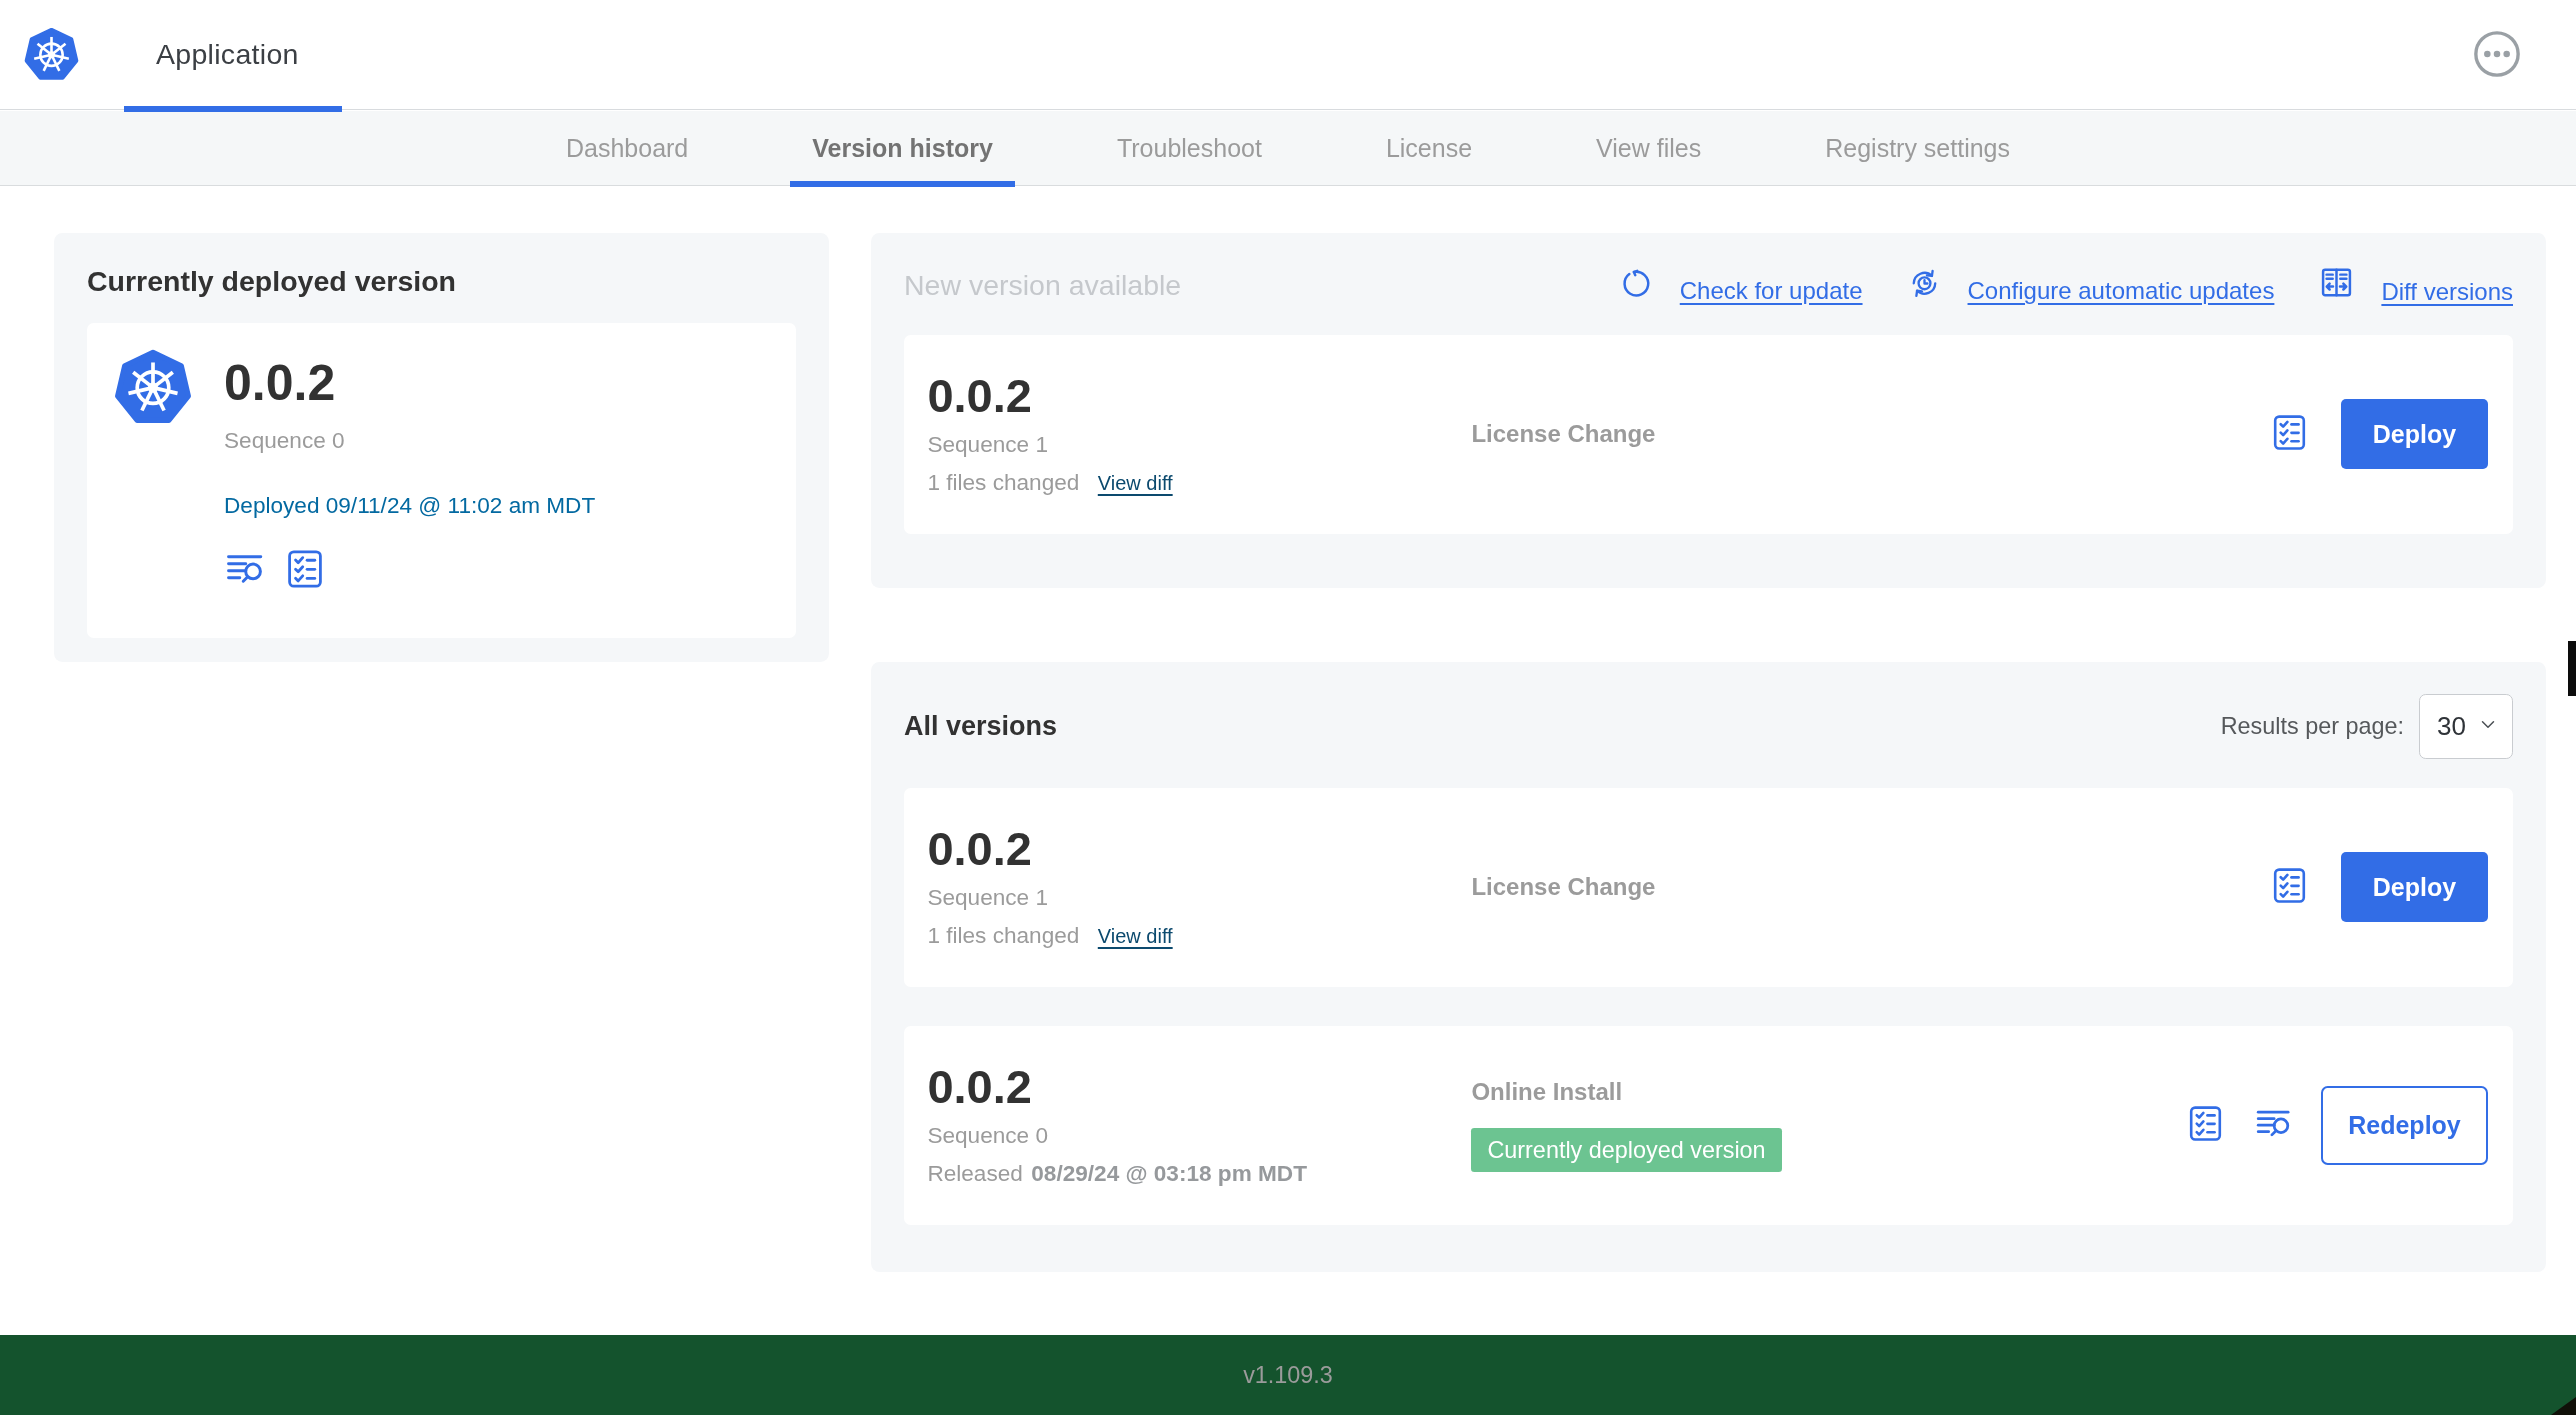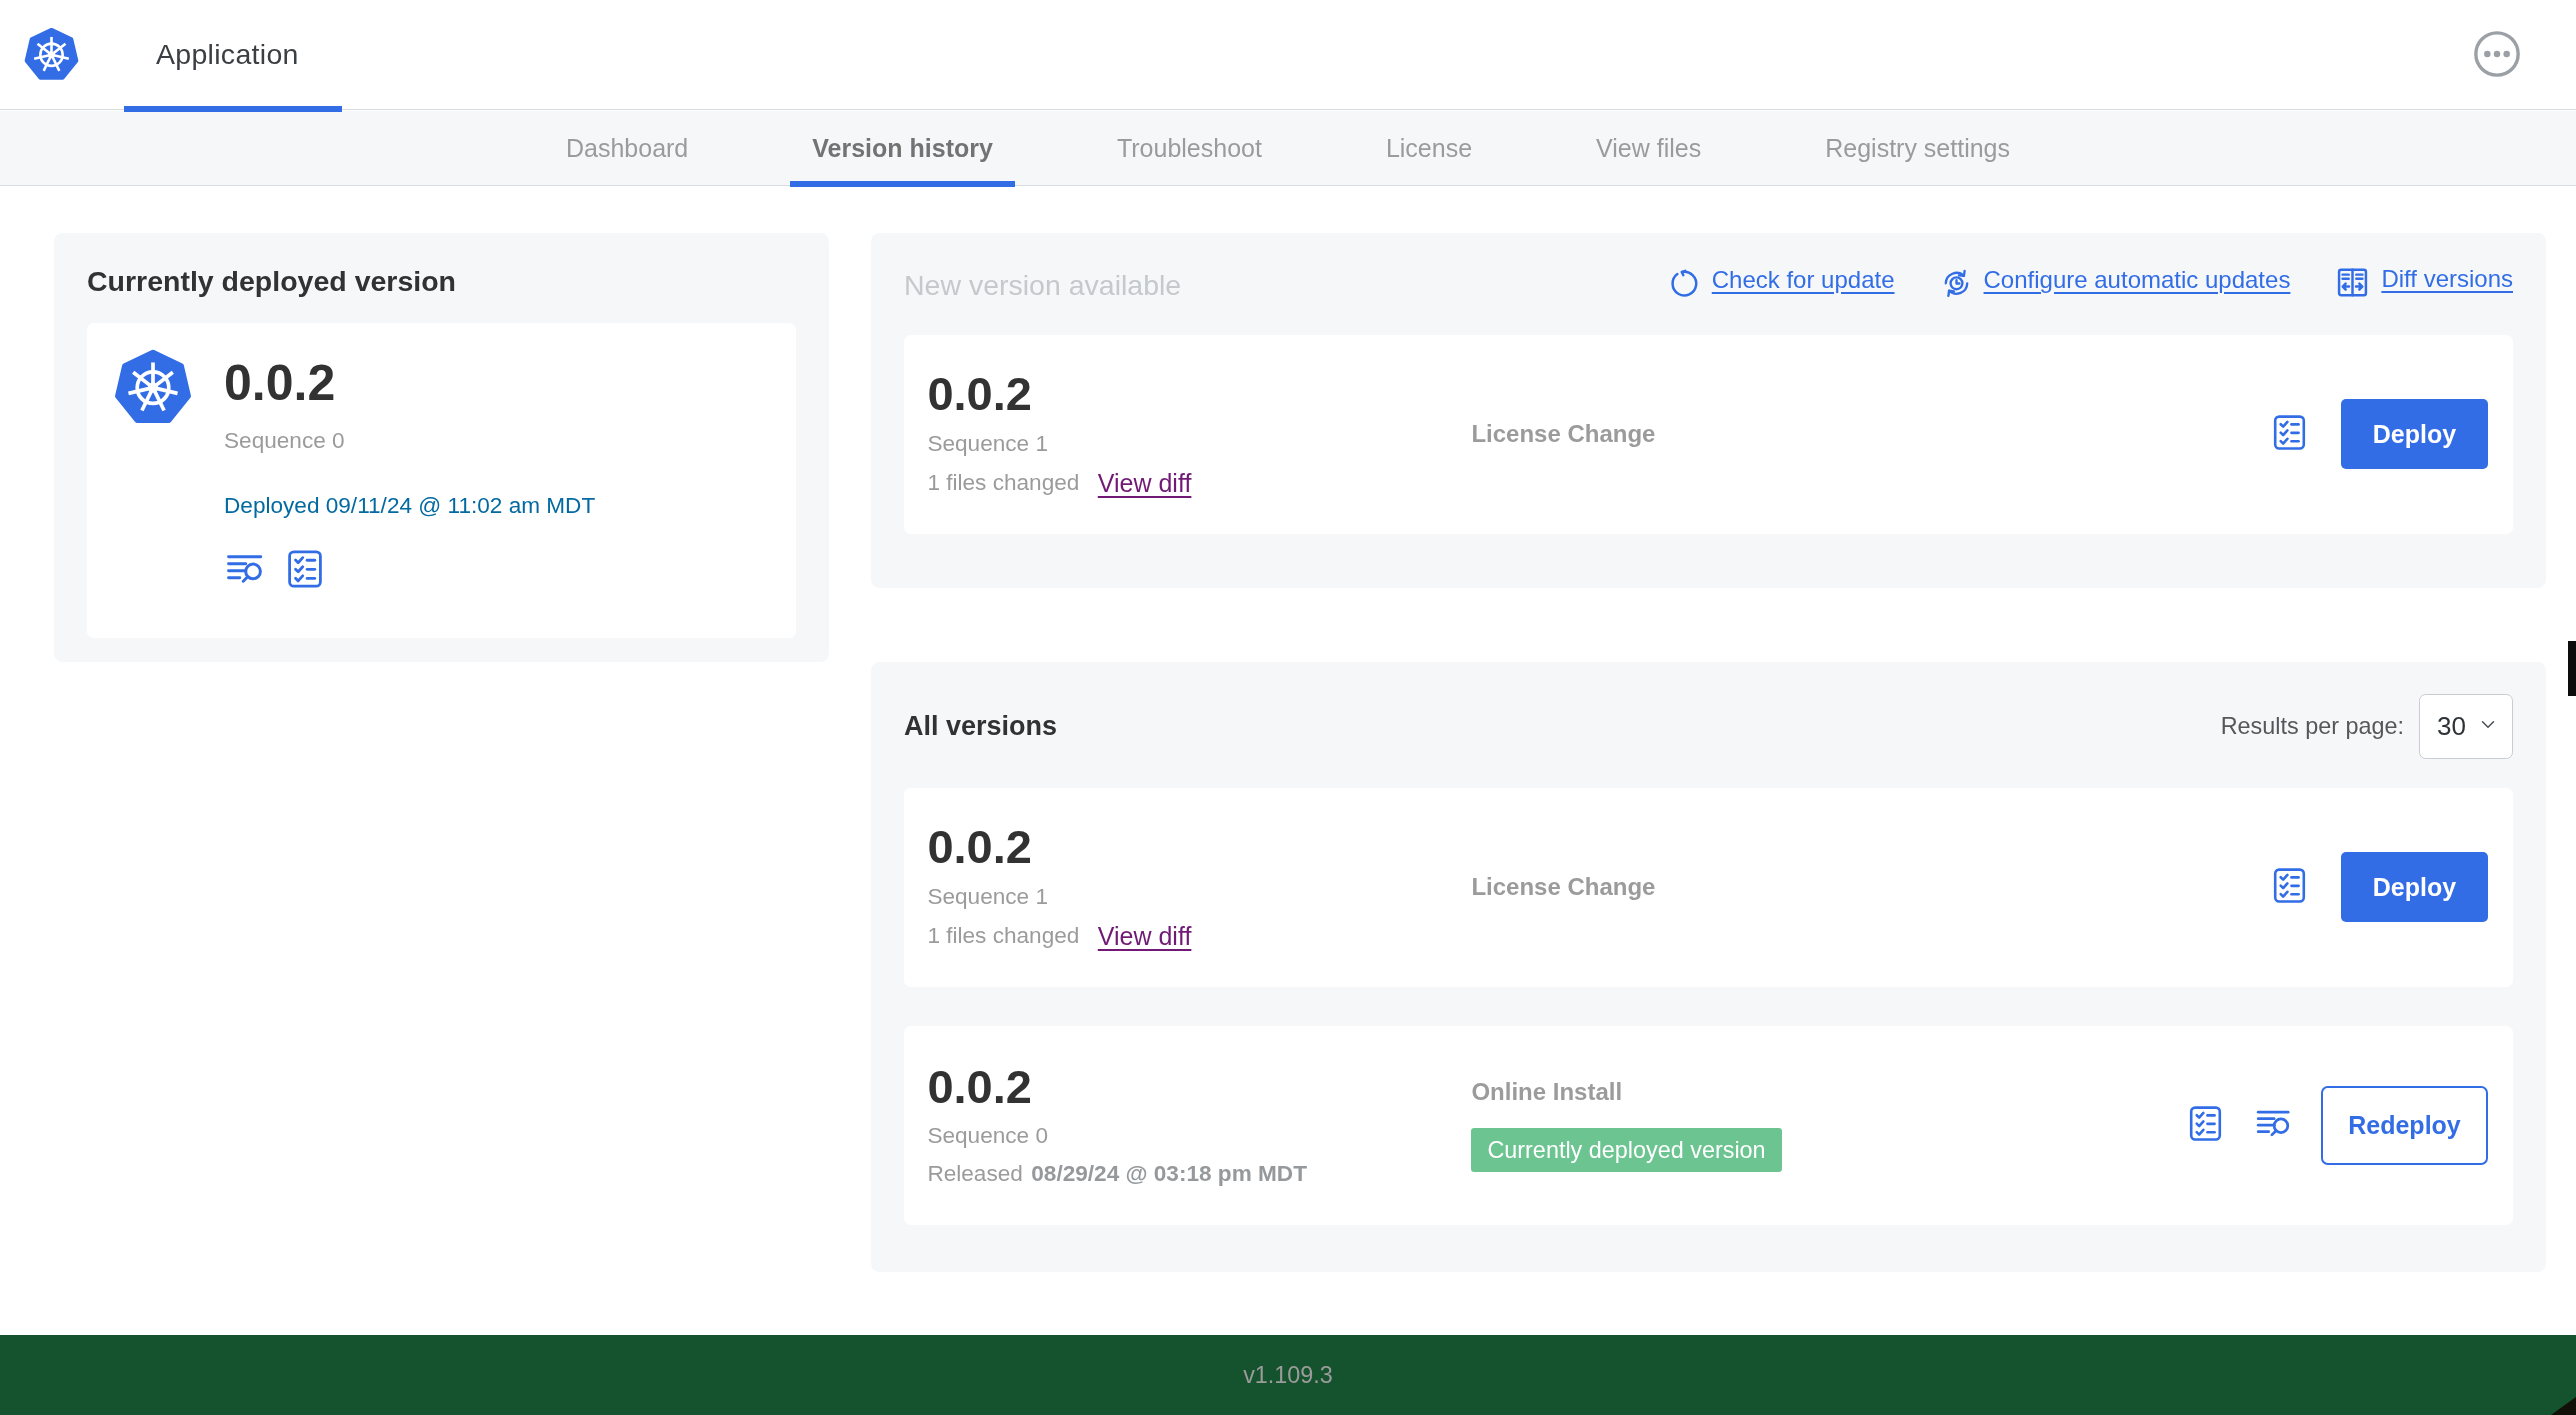--- a/index.html
+++ b/index.html
@@ -37,30 +37,30 @@
   .deployed-info { margin-left:30px; padding-top:11.7px; }
   .deployed-version { font-size:50px; font-weight:700; line-height:1; color:#323232; }
   .deployed-seq { margin-top:20px; font-size:22.6px; color:#9b9b9b; }
   .deployed-date { margin-top:39px; font-size:22.6px; color:#0369a1; }
   .deployed-icons { margin-top:28.5px; display:flex; align-items:center; column-gap:18.4px; }
   .icon-btn { background:none; border:none; padding:0; cursor:pointer; display:inline-flex; }
 
   
   .section-head { display:flex; align-items:center; justify-content:space-between; }
   .head-actions { display:flex; align-items:center; column-gap:45px; }
-  .head-link { display:flex; align-items:flex-start; column-gap:11px; cursor:pointer; text-decoration:none; }
+  .head-link { display:flex; align-items:flex-end; column-gap:27px; cursor:pointer; text-decoration:none; }
   .head-link span { font-size:24px; color:#326de6; text-decoration:underline; text-underline-offset:4.2px; }
 
   
   .version-card { background:#fff; border-radius:6.7px; height:199px; display:flex; align-items:center; padding:0 25px 0 23.4px; }
   .vc-col1 { width:544px; flex:none; }
   .vc-version { font-size:47px; font-weight:700; line-height:1; color:#323232; }
   .vc-seq { margin-top:13.4px; font-size:22.6px; color:#9b9b9b; }
   .vc-files { margin-top:11.7px; font-size:22.6px; color:#9b9b9b; display:flex; align-items:center; column-gap:18.4px; }
-  .link { color:#701a75; text-decoration:underline; text-underline-offset:4.2px; cursor:pointer; font-size:25px; }
+  .link { color:#0c4a6e; text-decoration:underline; text-underline-offset:4.2px; cursor:pointer; font-size:20px; }
   .vc-col2 { flex:1; }
   .vc-source { font-size:24px; font-weight:600; color:#9b9b9b; }
   .vc-col3 { display:flex; align-items:center; column-gap:32px; margin-left:auto; }
   .btn-primary { background:#326de6; color:#fff; border:none; border-radius:5px; font-size:25px; font-weight:700; width:147px; height:70px; cursor:pointer; font-family:inherit; }
   .btn-outline { background:#fff; color:#326de6; border:2.5px solid #326de6; border-radius:6.7px; font-size:25px; font-weight:700; width:167px; height:79px; cursor:pointer; font-family:inherit; }
   .badge-green { display:inline-block; margin-top:22px; background:#6cc491; color:#fff; font-size:23.4px; padding:8.4px 16px; border-radius:3.3px; }
   .released strong { font-weight:700; color:#96999c; }
   .row-gap { height:39px; }
   .rows-wrap { margin-top:28.5px; }
 

